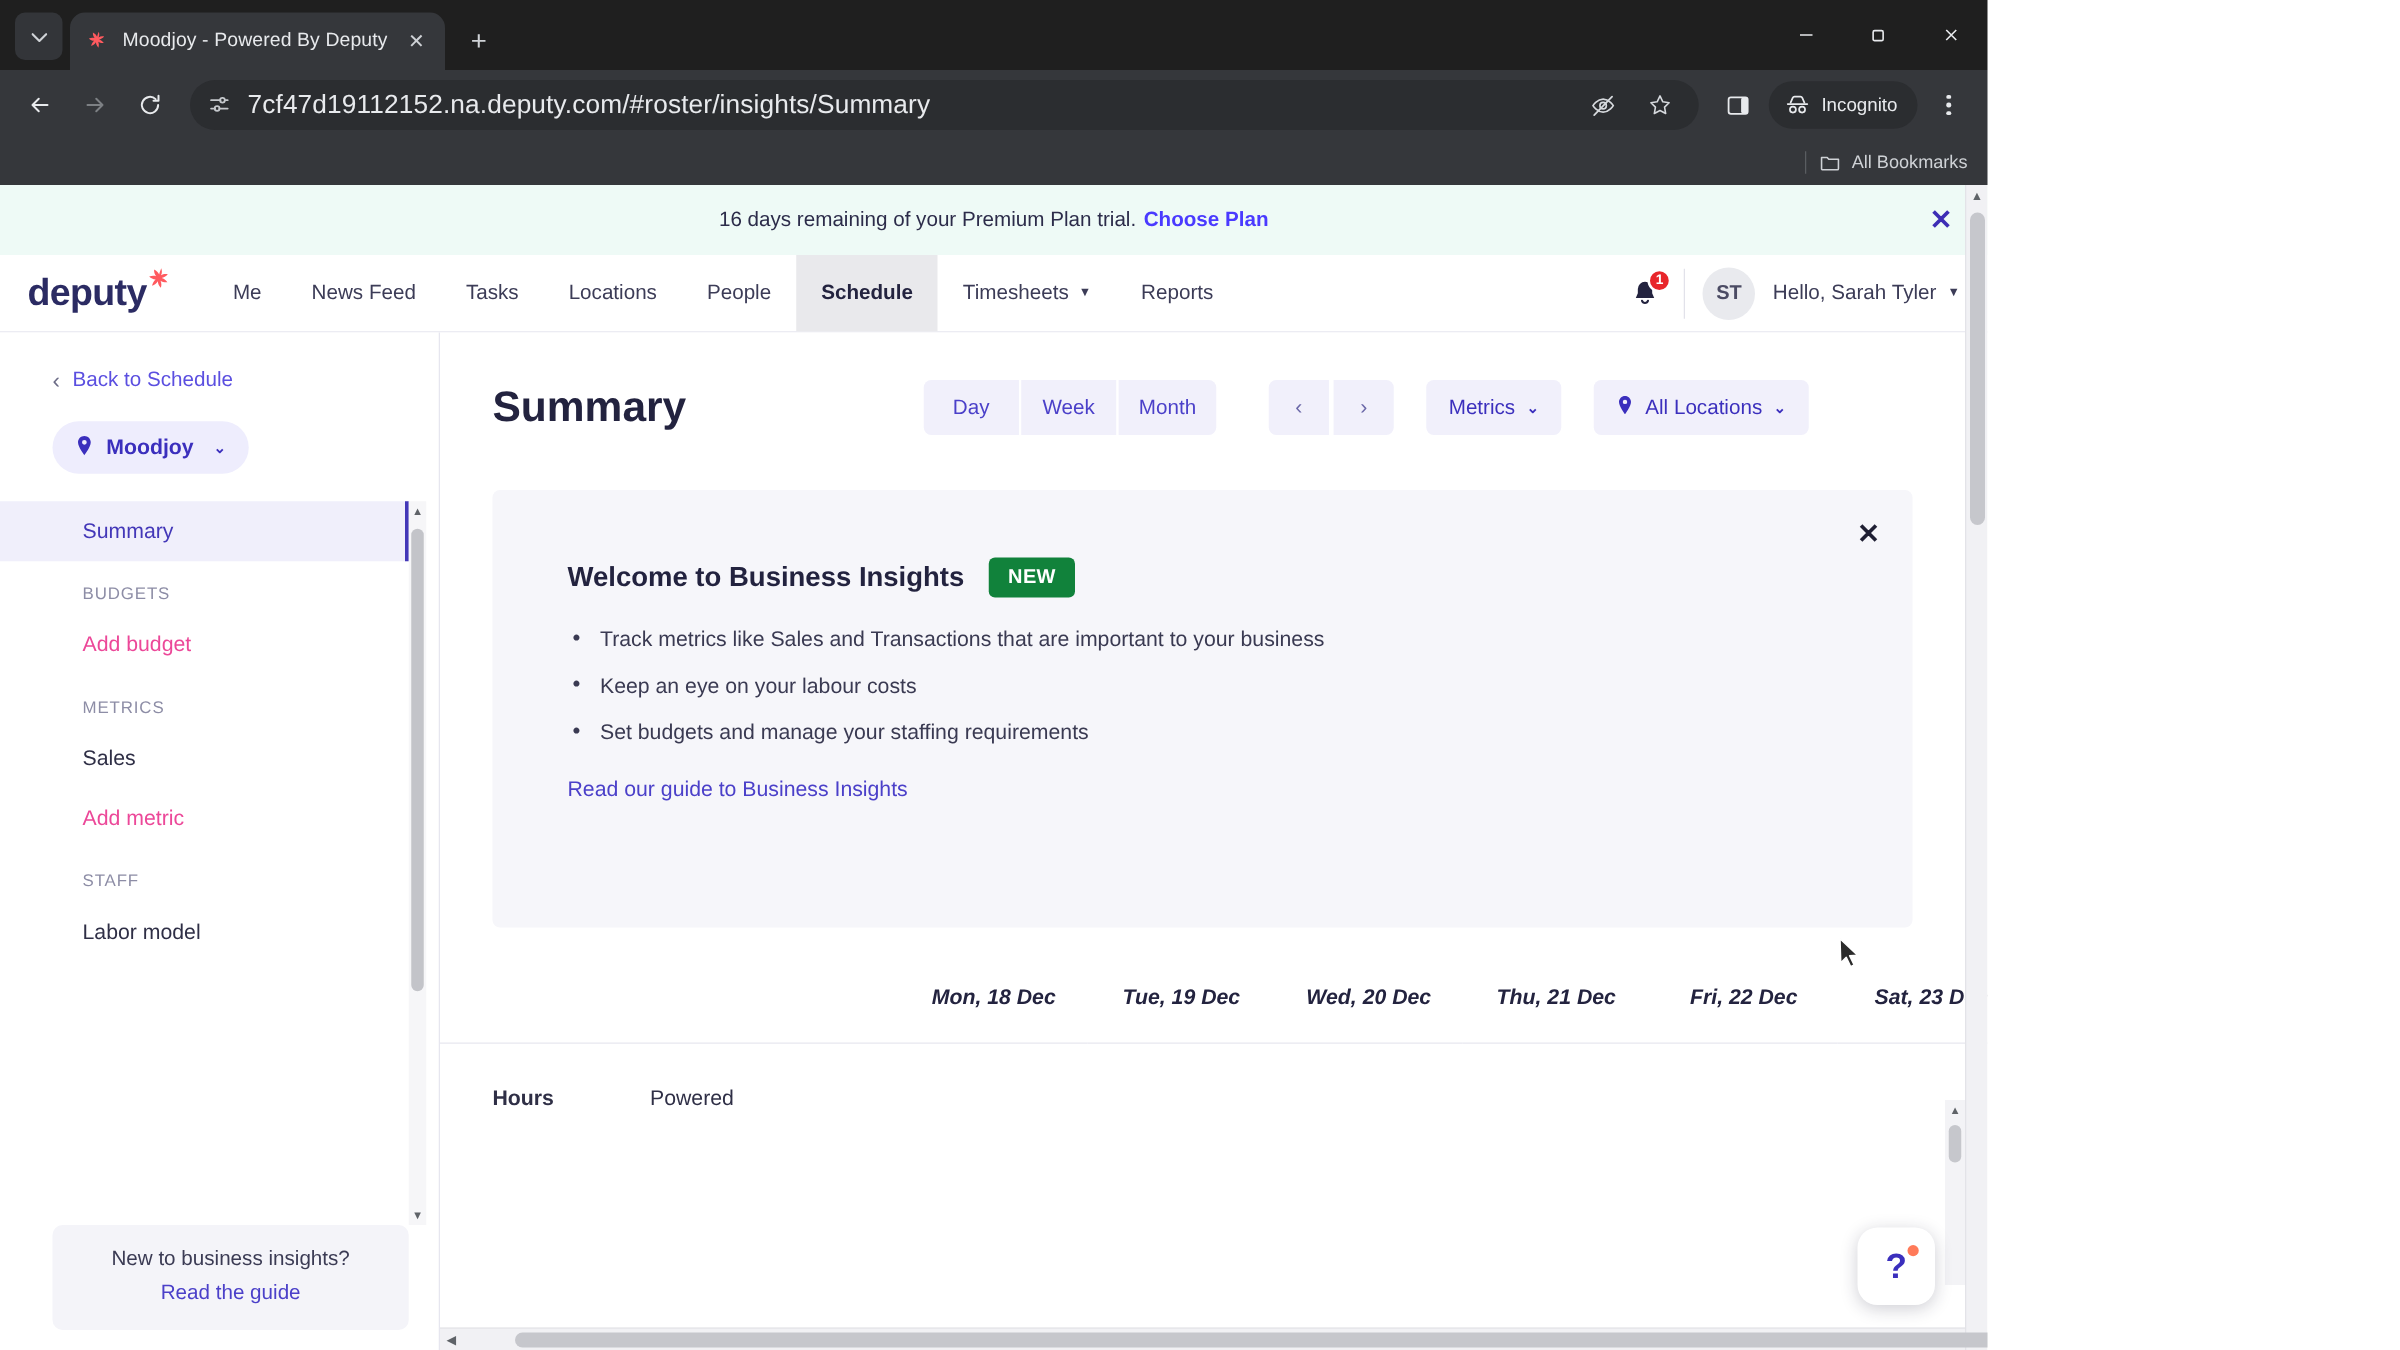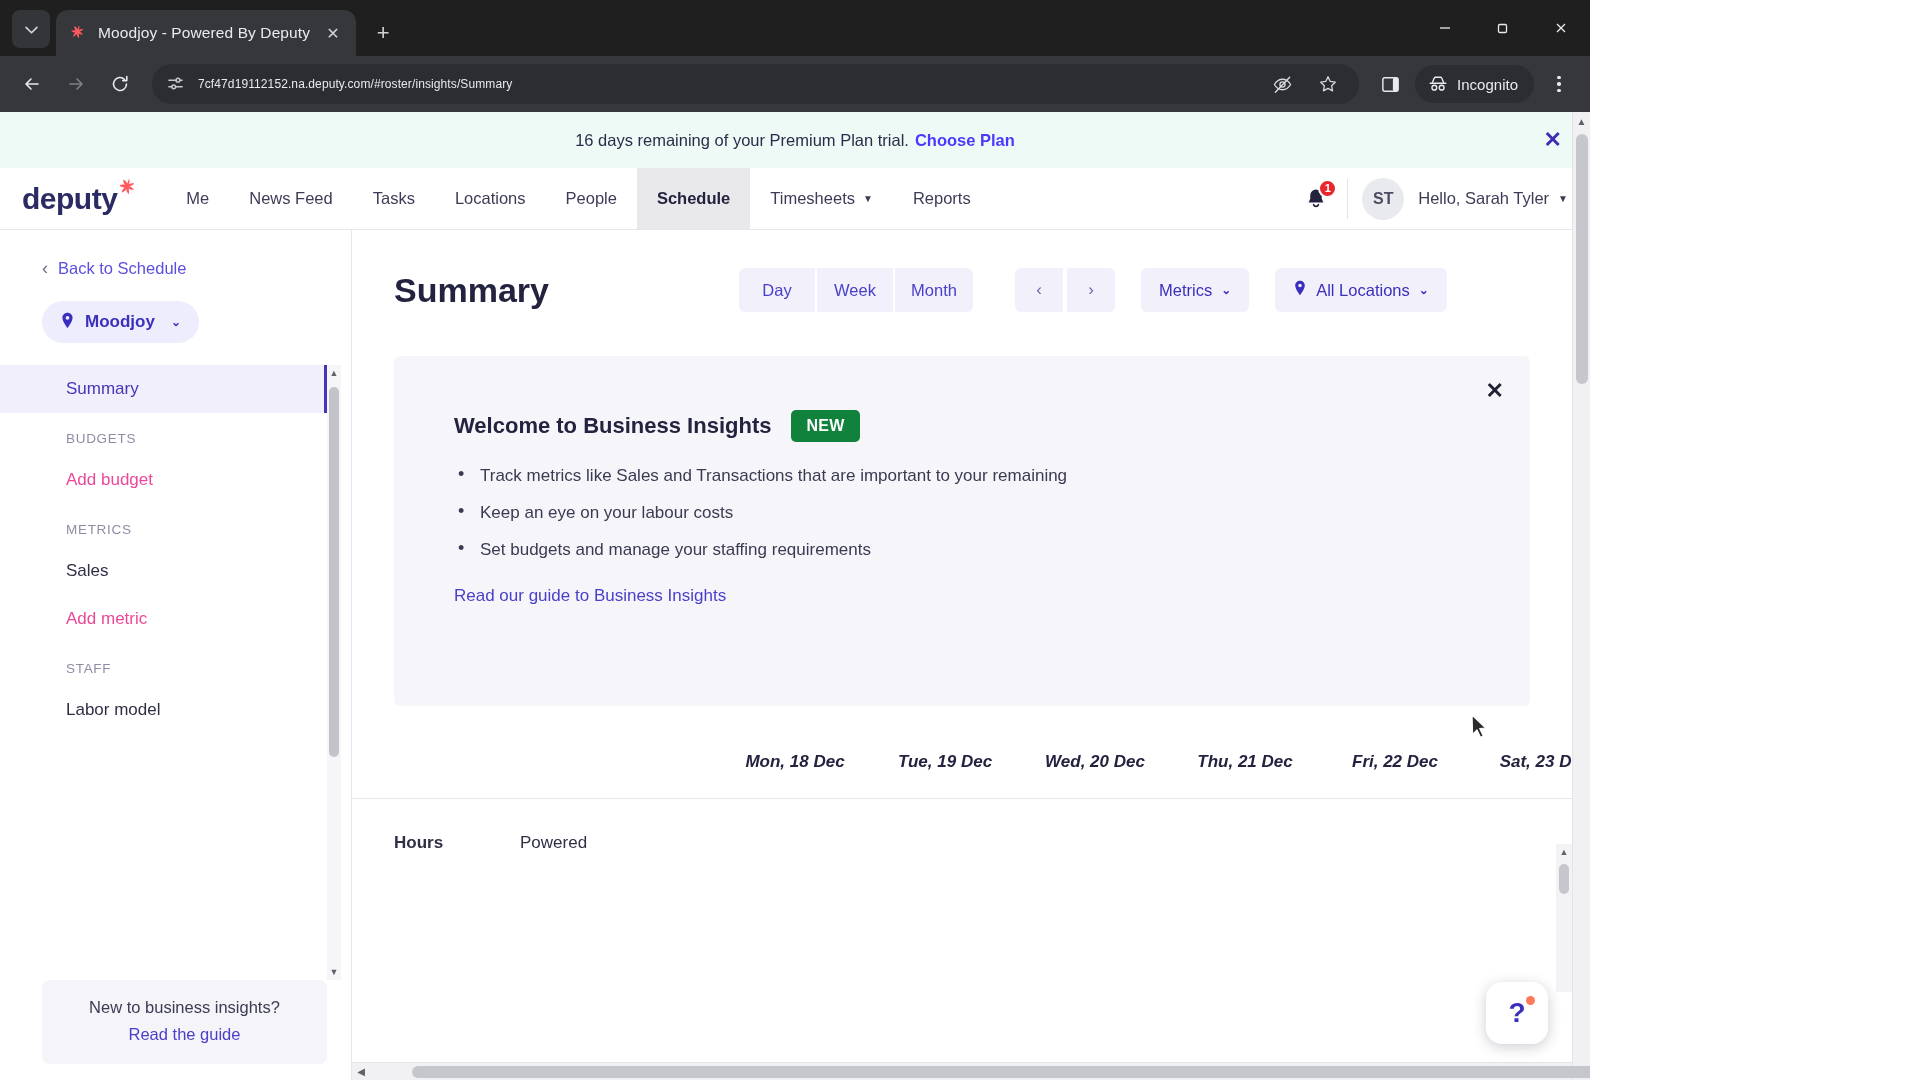--- a/index.html
+++ b/index.html
@@ -57,21 +57,21 @@
     width: 40px; height: 40px; border-radius: 50%; display: flex; align-items: center;
     justify-content: center; color: #e8eaed; font-size: 20px;
   }
   .nav-btn.disabled { color: #7d8084; }
   .omnibox {
     flex: 1; height: 40px; background: #2b2d30; border-radius: 20px; margin: 0 8px;
     display: flex; align-items: center; padding: 0 14px; gap: 12px; min-width: 0;
   }
   .omnibox-icon { width: 20px; height: 20px; flex: 0 0 20px; color: #c5c8cc; }
   .omnibox-url {
-    color: #e8eaed; font-size: 12px; white-space: nowrap; overflow: hidden;
+    color: #e8eaed; font-size: 21px; white-space: nowrap; overflow: hidden;
     text-overflow: ellipsis; flex: 1; letter-spacing: .1px;
   }
   .omni-action { width: 34px; height: 34px; display: flex; align-items: center; justify-content: center; color: #d6d9dd; }
   .tb-right { display: flex; align-items: center; gap: 6px; }
   .side-panel-btn { width: 38px; height: 38px; display: flex; align-items: center; justify-content: center; }
   .incognito-pill {
     height: 38px; background: #2b2d30; border-radius: 19px; display: flex;
     align-items: center; gap: 8px; padding: 0 16px 0 12px; color: #e8eaed; font-size: 15px;
   }
   .menu-dots { width: 38px; height: 38px; display: flex; flex-direction: column;
@@ -397,20 +397,29 @@
         <span>Incognito</span>
       </div>
       <div class="menu-dots">
           <i></i>
           <i></i>
           <i></i>
         </div>
     </div>
   </div>
 
+  <div class="bookmarks">
+    <span class="bm-sep"></span>
+    <span class="bm-all">
+      <svg width="18" height="18" viewBox="0 0 20 20">
+          <path d="M2.5 5.5h5l1.4 1.6h8.6v8.4a1 1 0 0 1-1 1h-13a1 1 0 0 1-1-1z" stroke="#cfd2d6" stroke-width="1.4" fill="none" stroke-linejoin="round"></path>
+        </svg>
+      <span>All Bookmarks</span>
+    </span>
+  </div>
 
   <div class="viewport">
 
     <div class="trial-banner">
       <span>16 days remaining of your Premium Plan trial.</span>
       <span class="trial-link">Choose Plan</span>
       <span class="banner-close">✕</span>
     </div>
 
     <div class="dep-nav">
@@ -539,21 +548,21 @@
           </div>
         </div>
 
         <div class="welcome-card">
           <span class="card-close">✕</span>
           <div class="welcome-head">
             <span class="welcome-title">Welcome to Business Insights</span>
             <span class="new-badge">NEW</span>
           </div>
           <ul class="welcome-list" id="welcome-list">
-              <li>Track metrics like Sales and Transactions that are important to your remaining</li>
+              <li>Track metrics like Sales and Transactions that are important to your business</li>
               <li>Keep an eye on your labour costs</li>
               <li>Set budgets and manage your staffing requirements</li>
             </ul>
           <div class="welcome-link">Read our guide to Business Insights</div>
         </div>
 
         <div class="table-wrap">
 
           <table class="tbl">
             <colgroup>

